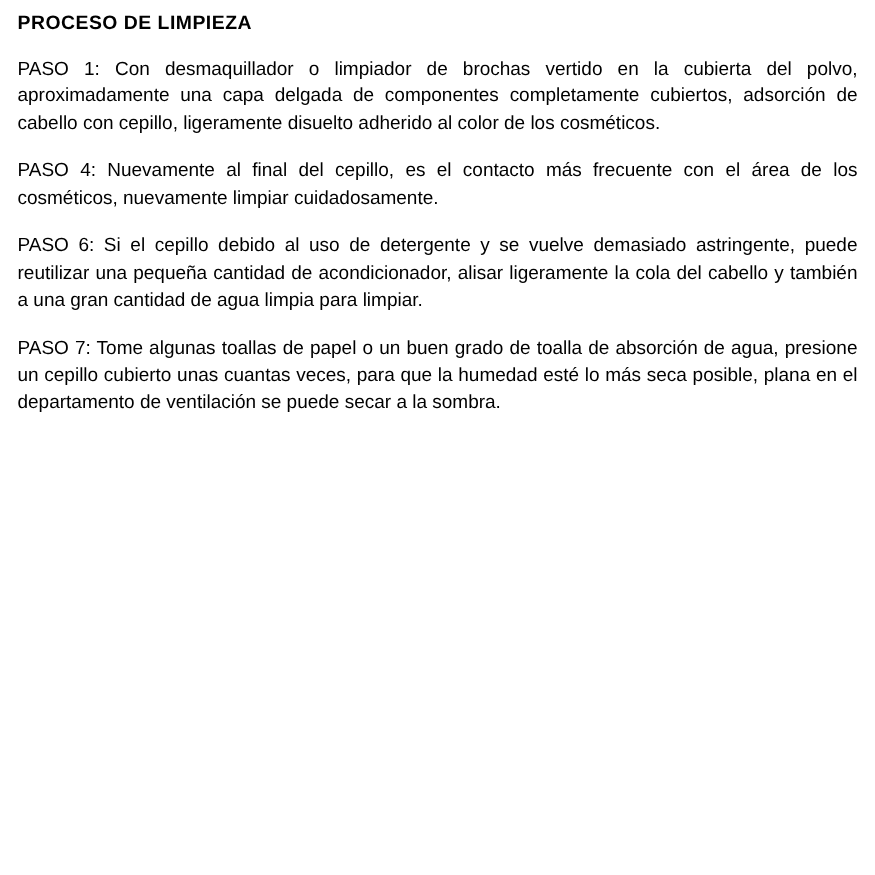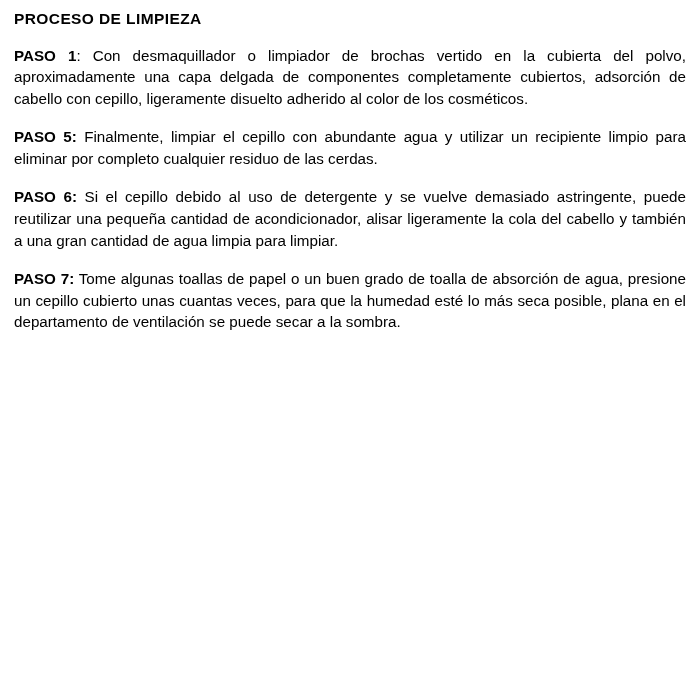--- a/index.html
+++ b/index.html
@@ -31,43 +31,43 @@
     margin: 0 0 17px 0;
     font-size: 15.2px;
     line-height: 1.42;
     text-align: justify;
     text-justify: inter-word;
   }
   .step:last-child {
     margin-bottom: 0;
   }
   .step-label {
-    font-weight: bold;
+    font-weight: normal;
   }
   .step-text {
     font-weight: normal;
   }
 </style>
 </head>
 <body>
 
 <div class="page">
 
   <h1 class="doc-title">PROCESO DE LIMPIEZA</h1>
 
   <p class="step">
     <span class="step-label">PASO 1</span><span class="step-sep">: </span><span class="step-text">Con desmaquillador o limpiador de brochas vertido en la cubierta del polvo, aproximadamente una capa delgada de componentes completamente cubiertos, adsorción de cabello con cepillo, ligeramente disuelto adherido al color de los cosméticos.</span>
   </p>
 
 
 
+  <p class="step">
+    <span class="step-label">PASO 4:</span><span class="step-sep"> </span><span class="step-text">Nuevamente al final del cepillo, es el contacto más frecuente con el área de los cosméticos, nuevamente limpiar cuidadosamente.</span>
+  </p>
 
-  <p class="step">
-    <span class="step-label">PASO 5:</span><span class="step-sep"> </span><span class="step-text">Finalmente, limpiar el cepillo con abundante agua y utilizar un recipiente limpio para eliminar por completo cualquier residuo de las cerdas.</span>
-  </p>
 
   <p class="step">
     <span class="step-label">PASO 6:</span><span class="step-sep"> </span><span class="step-text">Si el cepillo debido al uso de detergente y se vuelve demasiado astringente, puede reutilizar una pequeña cantidad de acondicionador, alisar ligeramente la cola del cabello y también a una gran cantidad de agua limpia para limpiar.</span>
   </p>
 
   <p class="step">
     <span class="step-label">PASO 7:</span><span class="step-sep"> </span><span class="step-text">Tome algunas toallas de papel o un buen grado de toalla de absorción de agua, presione un cepillo cubierto unas cuantas veces, para que la humedad esté lo más seca posible, plana en el departamento de ventilación se puede secar a la sombra.</span>
   </p>
 
 </div>

